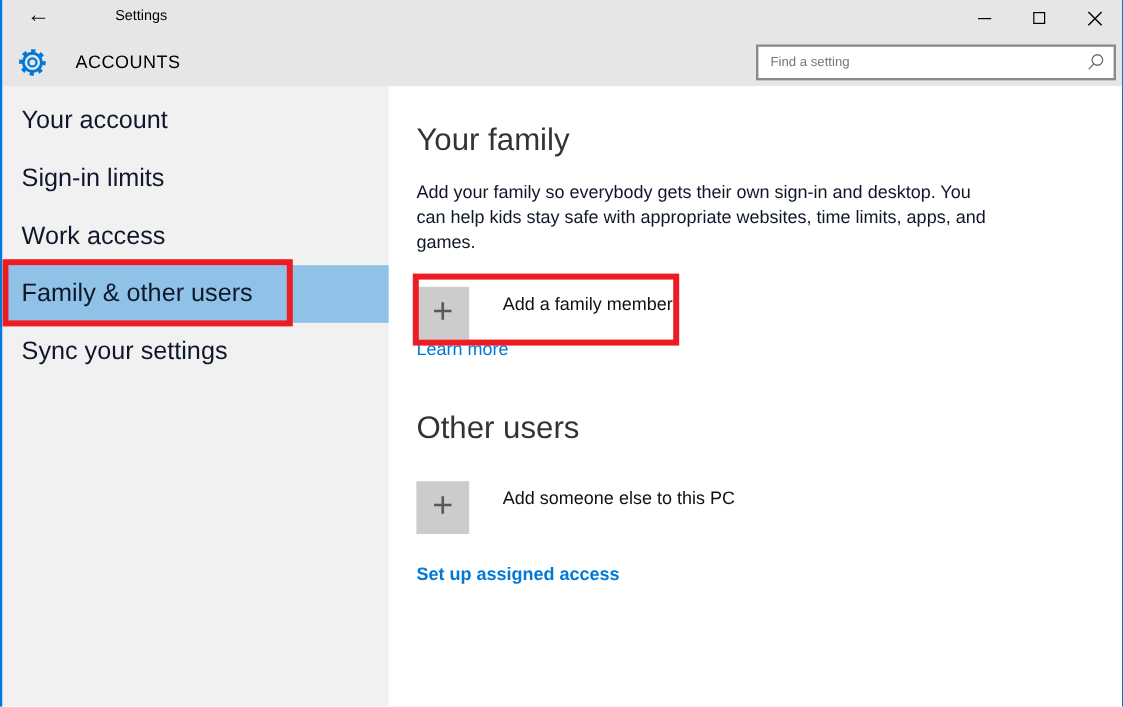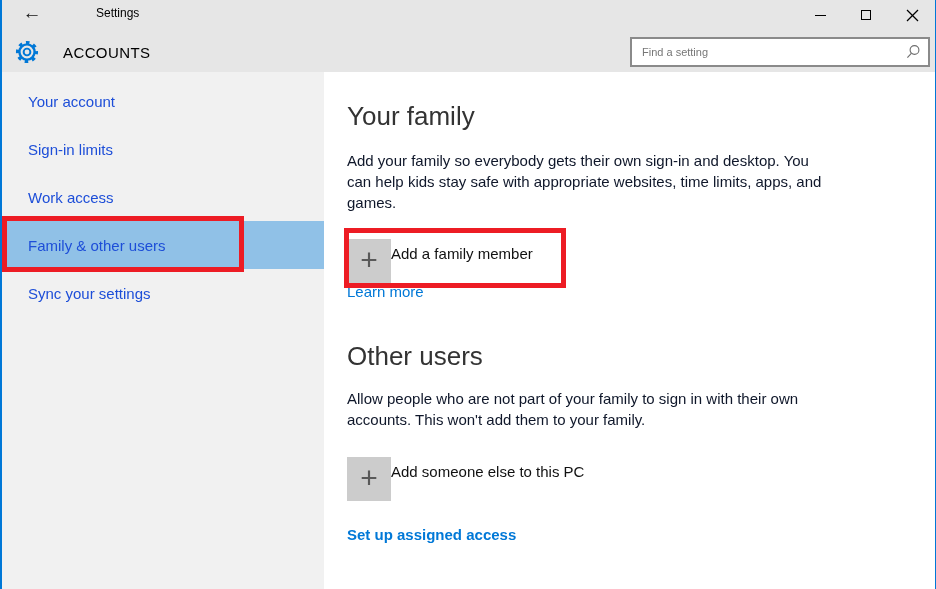--- a/index.html
+++ b/index.html
@@ -51,21 +51,21 @@
   .searchbox input::placeholder { color:#767676; opacity:1; }
   .search-icon-wrap { position:absolute; right:7px; top:5px; width:16px; height:16px; }
 
   
   .sidebar {
     position:absolute; left:0; top:72px; width:322px; bottom:0;
     background:#f1f1f1; padding-top:5px;
   }
   .sitem {
     height:48px; display:flex; align-items:center;
-    padding-left:26px; font-size:15px; color:#1d4ed8; cursor:default;
+    padding-left:16px; font-size:21px; color:#0f172a; cursor:default;
   }
   .sitem.selected { background:#90c1e7; }
 
   
   .main {
     position:absolute; left:322px; top:72px; right:0; bottom:0;
     background:#fff; padding:26px 30px 0 23px; overflow:hidden;
   }
   .sec-heading {
     font-size:26px; font-weight:300; color:#333;
@@ -77,21 +77,21 @@
     margin:16px 0 0 0; width:478px;
   }
   .desc.second { margin-top:14px; }
   .addrow { display:flex; align-items:flex-start; margin-top:26px; cursor:default; }
   .addrow.second { margin-top:27px; }
   .tile {
     width:44px; height:44px; background:#cccccc; flex:0 0 auto;
     display:flex; align-items:center; justify-content:center;
   }
   .plus-glyph { font-size:30px; color:#595959; line-height:1; margin-top:-3px; font-weight:300; }
-  .addlabel { font-size:15px; color:#111; margin:6px 0 0 0; }
+  .addlabel { font-size:15px; color:#111; margin:6px 0 0 28px; }
   .blue-link {
     display:block; font-size:15px; color:#0078d7;
     text-decoration:none; cursor:pointer; width:max-content;
   }
   .blue-link.first { }
   .blue-link.second { margin-top:25px;font-weight:bold; }
 
   
   .redbox {
     position:absolute; border:5px solid #ed1c24;
@@ -162,21 +162,20 @@
     <div class="addrow">
       <div class="tile">
         <span class="plus-glyph">+</span>
       </div>
       <span class="addlabel">Add a family member</span>
     </div>
 
     <a class="blue-link first">Learn more</a>
 
     <h1 class="sec-heading second">Other users</h1>
-    <p class="desc second">Allow people who are not part of your family to sign in with their own accounts. This won't add them to your family.</p>
 
     <div class="addrow second">
       <div class="tile">
         <span class="plus-glyph">+</span>
       </div>
       <span class="addlabel">Add someone else to this PC</span>
     </div>
 
     <a class="blue-link second">Set up assigned access</a>
   </div>

